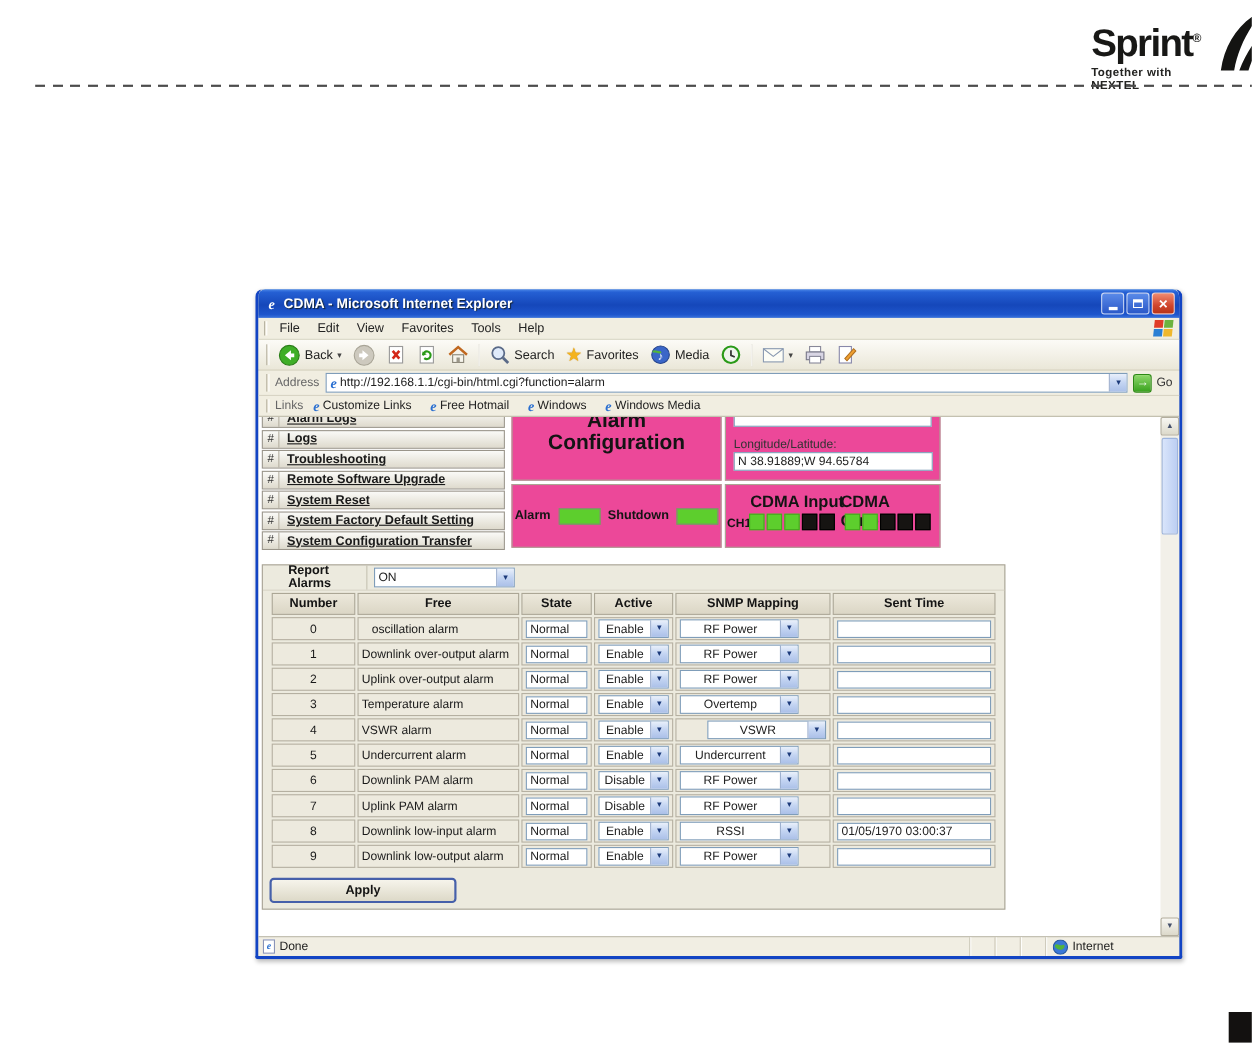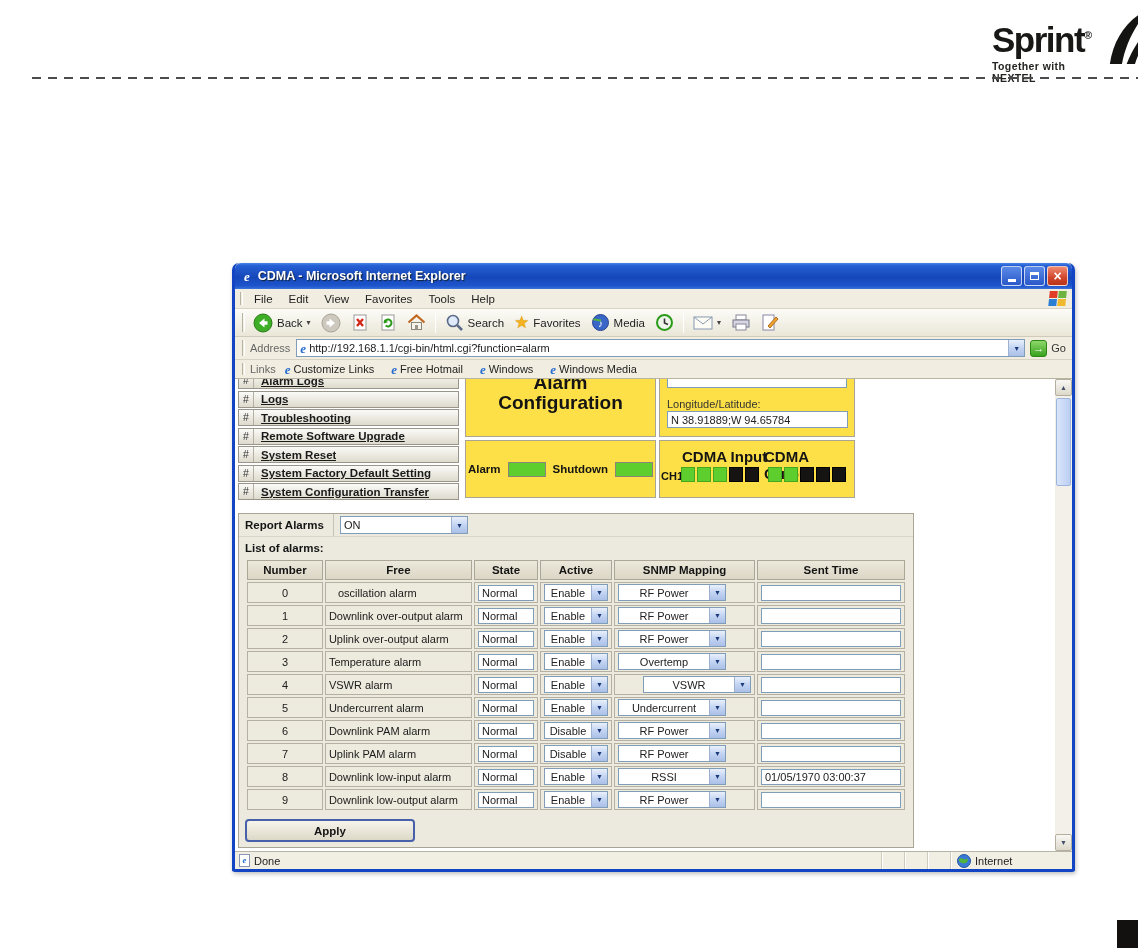--- a/index.html
+++ b/index.html
@@ -76,21 +76,21 @@
 
   
   .content { flex:1; position:relative; background:#fff; overflow:hidden; }
   .scrollbar { position:absolute; right:0; top:0; bottom:0; width:17px; background:#f2f0e9; }
   .scroll-btn { position:absolute; left:0; width:17px; height:17px; background:linear-gradient(180deg,#f8f7f3,#dcd9ca);
                 border:1px solid #b3ae9e; border-radius:2px; display:flex; align-items:center; justify-content:center;
                 font-size:7px; color:#45506b; }
   .scroll-thumb { position:absolute; left:1px; width:15px; top:19px; height:88px; border-radius:2px;
                   background:linear-gradient(90deg,#d9e5fb,#bccef2); border:1px solid #9db4dd; }
 
-  .pane { position:absolute; background:#fde047; border:1px solid #aaa593; }
+  .pane { position:absolute; background:#ec4899; border:1px solid #aaa593; }
   .sidebar { position:absolute; left:3px; top:-7px; width:221px; }
   .nav-row { height:17px; margin-bottom:1.5px; display:flex; align-items:center;
              background:linear-gradient(180deg,#fafaf7,#dedacd); border:1px solid #9a958a; }
   .nav-bullet { width:15px; text-align:center; font-size:10.5px; color:#333; border-right:1px solid #b5b0a2;
                 align-self:stretch; line-height:15px; }
   .nav-label { padding-left:7px; font-size:11.5px; font-weight:bold; color:#1a1a1a; text-decoration:underline;
                white-space:nowrap; overflow:hidden; }
 
   .title-pane { left:230px; top:-26px; width:191px; height:84px; text-align:center; padding-top:19px; overflow:hidden; }
   .title-line { font-size:19px; font-weight:bold; color:#141414; line-height:20px; }
@@ -111,21 +111,21 @@
   .cdma-ch { position:absolute; left:1px; top:29px; font-size:11px; font-weight:bold; color:#141414; }
   .cdma-cells { position:absolute; top:26px; display:flex; gap:2px; }
   .cdma-cells .cell { width:14px; height:15px; }
   .cdma-cells .cell.green { background:#5dce2d; border:1px solid #46a81e; }
   .cdma-cells .cell.black { background:#161412; border:1px solid #000; }
 
   
   .table-region { position:absolute; left:3px; top:134px; width:676px; background:#eceade;
                   border:1px solid #a9a496; padding-bottom:5px; }
   .report-row { height:23px; display:flex; align-items:center; border-bottom:1px solid #d9d5c7; }
-  .report-label { width:95px; padding-left:6px; font-size:11.5px; font-weight:bold; color:#141414;
+  .report-label { width:95px; padding-left:23px; font-size:11.5px; font-weight:bold; color:#141414;
                   border-right:1px solid #c6c2b2; align-self:stretch; display:flex; align-items:center; }
   .combo { display:flex; height:18px; background:#fff; border:1px solid #7f9db9; }
   .combo .val { flex:1; font-size:11px; color:#222; padding:2px 3px 0; white-space:nowrap; overflow:hidden; }
   .report-combo { width:128px; margin-left:6px; }
   .list-row { height:21px; display:flex; align-items:center; padding-left:6px; font-size:11.5px;
               font-weight:bold; color:#141414; }
   table.alarms { border-collapse:separate; border-spacing:2px; margin:0 6px; }
   table.alarms th { background:linear-gradient(180deg,#ece8db,#dbd6c5); border:1px solid #aba695;
                     font-size:11.5px; font-weight:bold; color:#141414; height:20px; }
   table.alarms td { background:#edeade; border:1px solid #b5b0a1; height:21px; font-size:11px;
@@ -409,21 +409,20 @@
       <div class="table-region">
         <div class="report-row">
           <span class="report-label">Report Alarms</span>
           <span class="combo report-combo">
             <span class="val">ON</span>
             <span class="combo-btn-sm">
                 <span>▼</span>
               </span>
           </span>
         </div>
-        <div class="list-row">List of alarms:</div>
 
         <table class="alarms">
           <thead>
             <tr>
 
             <th>Number</th>
                 <th>Free</th>
                 <th>State</th>
                 <th>Active</th>
                 <th>SNMP Mapping</th>

